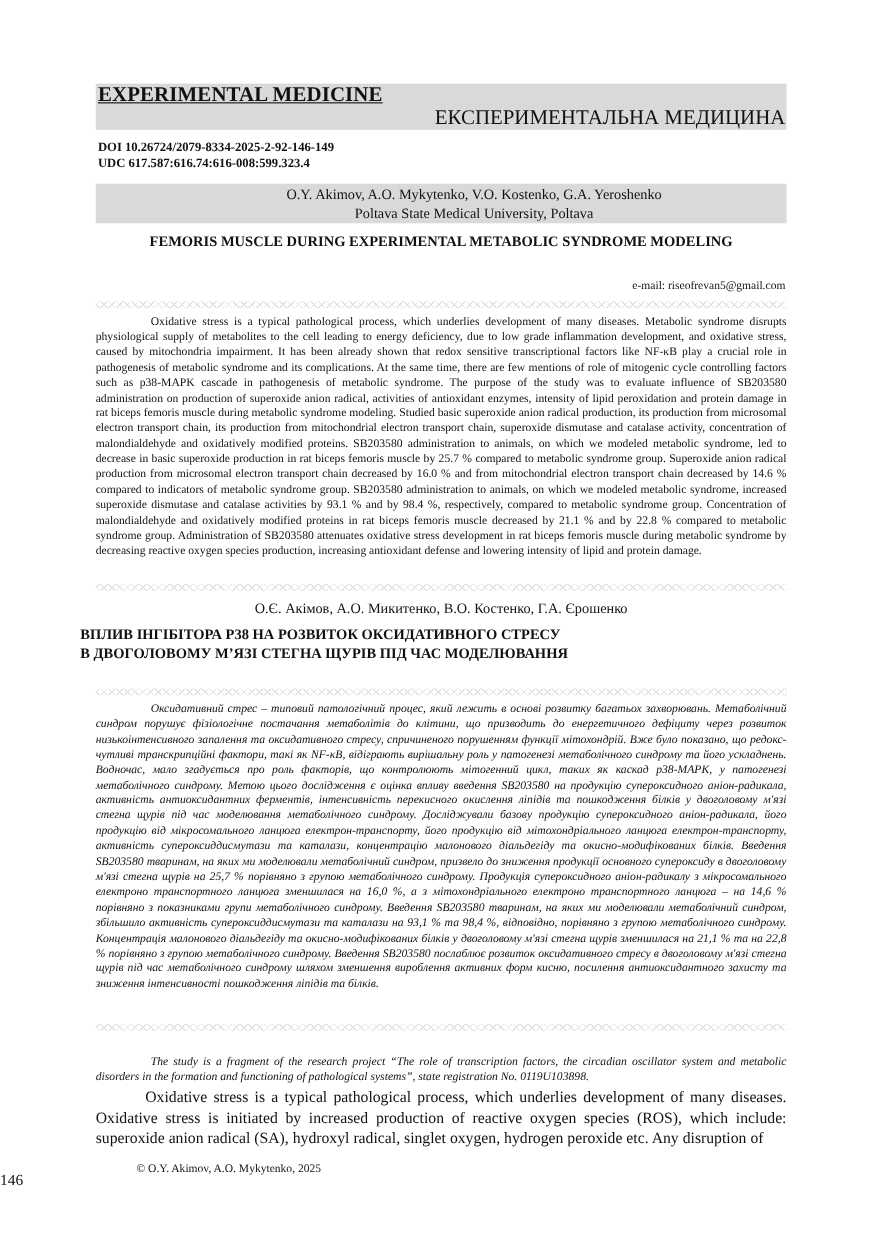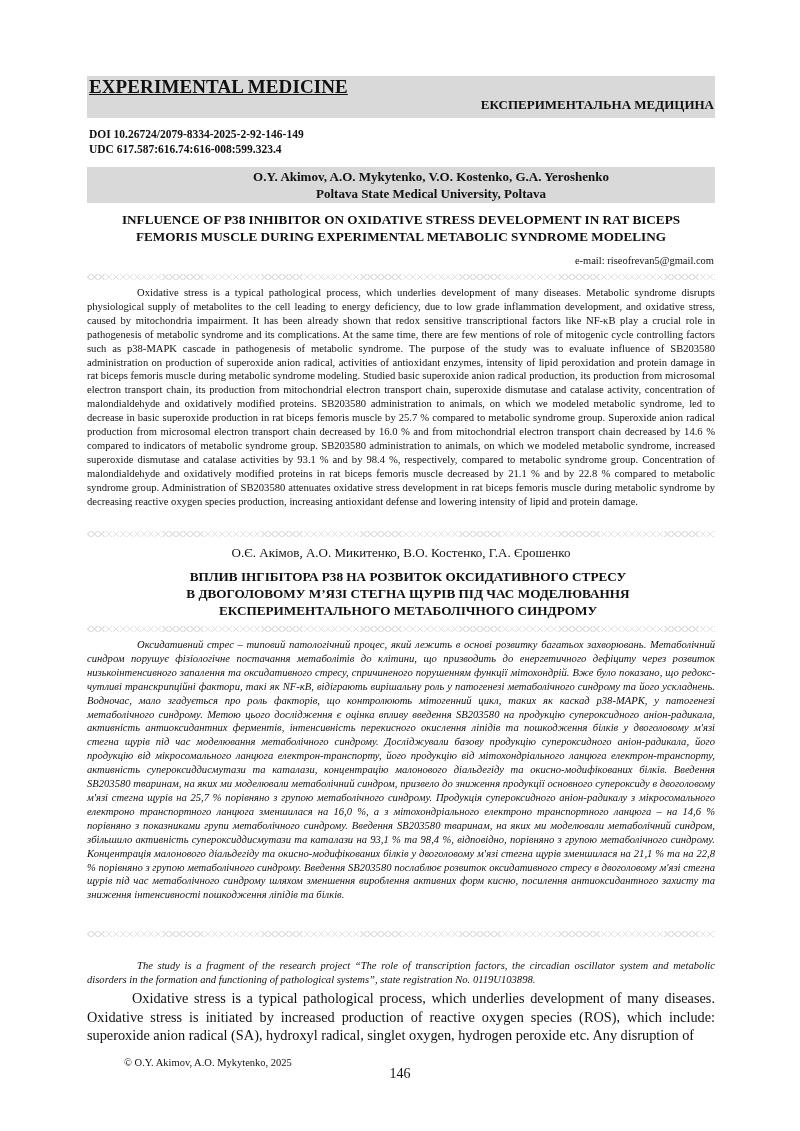--- a/index.html
+++ b/index.html
@@ -1,80 +1,78 @@
 <!DOCTYPE html>
 <html><head>
 <meta charset="utf-8">
 <style>
   html, body { margin: 0; padding: 0; background: #ffffff; }
   body { width: 800px; height: 1131px; position: relative; overflow: hidden;
          font-family: "Liberation Serif", "DejaVu Serif", serif; color: #111; }
   .band { position: absolute; left: 87px; width: 628px; background: #d9d9d9; }
   .band-title { position: absolute; left: 87px; top: 76px; height: 42px; }
   .h-en { position: absolute; left: 89px; top: 76px; font-size: 19px; font-weight: bold; letter-spacing: 0.1px; text-decoration: underline; }
-  .h-uk { position: absolute; right: 86px; top: 97px; font-size: 13px; font-weight: bold; }
+  .h-uk { position: absolute; right: 86px; top: 97px; font-size: 19px; font-weight: normal; }
   .doi { position: absolute; left: 89px; top: 127px; font-size: 11.5px; font-weight: bold; line-height: 15px; }
   .band-auth { top: 167px; height: 36px; }
-  .authors { position: absolute; left: 87px; width: 688px; top: 168px; text-align: center; font-size: 13px; font-weight: bold; line-height: 17px; }
+  .authors { position: absolute; left: 87px; width: 688px; top: 168px; text-align: center; font-size: 13px; font-weight: normal; line-height: 17px; }
   .title-en { position: absolute; left: 87px; width: 628px; top: 211px; text-align: center; font-size: 13.2px; font-weight: bold; line-height: 17px; }
   .email { position: absolute; right: 86px; top: 255px; font-size: 10.5px; }
   .wave { position: absolute; left: 87px; width: 628px; height: 6px;
           background-image: repeating-linear-gradient(135deg, transparent 0 2px, #e3e3e3 2px 3px, transparent 3px 5px),
                             repeating-linear-gradient(45deg, transparent 0 2px, #e3e3e3 2px 3px, transparent 3px 5px); }
   .abstract { position: absolute; left: 87px; width: 628px; font-size: 10.6px; line-height: 13.9px; text-align: justify; }
   .abstract p { margin: 0; text-indent: 50px; }
   .kw { margin: 0; text-indent: 50px; }
   .kw b { font-weight: bold; }
   .authors-uk { position: absolute; left: 87px; width: 628px; top: 545px; text-align: center; font-size: 13px; font-weight: normal; }
-  .title-uk { position: absolute; left: 94px; width: 628px; top: 568px; text-align: center; font-size: 13.2px; font-weight: bold; line-height: 17px; }
+  .title-uk { position: absolute; left: 73px; width: 628px; top: 568px; text-align: left; font-size: 13.2px; font-weight: bold; line-height: 17px; }
   .note { position: absolute; left: 87px; width: 628px; top: 947px; font-size: 10.6px; line-height: 14px; font-style: italic; text-align: justify; margin-top: 12px; }
   .note p { margin: 0; text-indent: 50px; }
   .body-text { position: absolute; left: 87px; width: 628px; top: 989px; font-size: 14.3px; line-height: 18.5px; text-align: justify; }
   .body-text p { margin: 0; text-indent: 45px; }
   .copyright { position: absolute; left: 124px; top: 1057px; font-size: 10.5px; }
-  .pagenum { position: absolute; left: 0; width: 800px; top: 1066px; text-align: center; font-size: 14px; }
+  .pagenum { position: absolute; left: 0; width: 800px; top: 1066px; text-align: left; font-size: 14px; }
 </style>
 </head>
 <body>
 
 <div class="band band-title"></div>
 <div class="h-en">EXPERIMENTAL MEDICINE</div>
 <div class="h-uk">ЕКСПЕРИМЕНТАЛЬНА МЕДИЦИНА</div>
 
 <div class="doi">
   <div>DOI 10.26724/2079-8334-2025-2-92-146-149</div>
   <div>UDC 617.587:616.74:616-008:599.323.4</div>
 </div>
 
 <div class="band band-auth"></div>
 <div class="authors">
   <div>O.Y. Akimov, A.O. Mykytenko, V.O. Kostenko, G.A. Yeroshenko</div>
   <div>Poltava State Medical University, Poltava</div>
 </div>
 
 <div class="title-en">
-  <div>INFLUENCE OF P38 INHIBITOR ON OXIDATIVE STRESS DEVELOPMENT IN RAT BICEPS</div>
   <div>FEMORIS MUSCLE DURING EXPERIMENTAL METABOLIC SYNDROME MODELING</div>
 </div>
 
 <div class="email">e-mail: riseofrevan5@gmail.com</div>
 
 <div class="wave" style="top:274px;"></div>
 
 <div class="abstract" style="top:286px;">
   <p>Oxidative stress is a typical pathological process, which underlies development of many diseases. Metabolic syndrome disrupts physiological supply of metabolites to the cell leading to energy deficiency, due to low grade inflammation development, and oxidative stress, caused by mitochondria impairment. It has been already shown that redox sensitive transcriptional factors like NF-κB play a crucial role in pathogenesis of metabolic syndrome and its complications. At the same time, there are few mentions of role of mitogenic cycle controlling factors such as p38-MAPK cascade in pathogenesis of metabolic syndrome. The purpose of the study was to evaluate influence of SB203580 administration on production of superoxide anion radical, activities of antioxidant enzymes, intensity of lipid peroxidation and protein damage in rat biceps femoris muscle during metabolic syndrome modeling. Studied basic superoxide anion radical production, its production from microsomal electron transport chain, its production from mitochondrial electron transport chain, superoxide dismutase and catalase activity, concentration of malondialdehyde and oxidatively modified proteins. SB203580 administration to animals, on which we modeled metabolic syndrome, led to decrease in basic superoxide production in rat biceps femoris muscle by 25.7 % compared to metabolic syndrome group. Superoxide anion radical production from microsomal electron transport chain decreased by 16.0 % and from mitochondrial electron transport chain decreased by 14.6 % compared to indicators of metabolic syndrome group. SB203580 administration to animals, on which we modeled metabolic syndrome, increased superoxide dismutase and catalase activities by 93.1 % and by 98.4 %, respectively, compared to metabolic syndrome group. Concentration of malondialdehyde and oxidatively modified proteins in rat biceps femoris muscle decreased by 21.1 % and by 22.8 % compared to metabolic syndrome group. Administration of SB203580 attenuates oxidative stress development in rat biceps femoris muscle during metabolic syndrome by decreasing reactive oxygen species production, increasing antioxidant defense and lowering intensity of lipid and protein damage.</p>
 </div>
 
 <div class="wave" style="top:531px;"></div>
 
 <div class="authors-uk">О.Є. Акімов, А.О. Микитенко, В.О. Костенко, Г.А. Єрошенко</div>
 <div class="title-uk">
   <div>ВПЛИВ ІНГІБІТОРА Р38 НА РОЗВИТОК ОКСИДАТИВНОГО СТРЕСУ</div>
   <div>В ДВОГОЛОВОМУ М’ЯЗІ СТЕГНА ЩУРІВ ПІД ЧАС МОДЕЛЮВАННЯ</div>
-  <div>ЕКСПЕРИМЕНТАЛЬНОГО МЕТАБОЛІЧНОГО СИНДРОМУ</div>
 </div>
 
 <div class="wave" style="top:626px;"></div>
 
 <div class="abstract" style="top:638px;font-style:italic;">
   <p>Оксидативний стрес – типовий патологічний процес, який лежить в основі розвитку багатьох захворювань. Метаболічний синдром порушує фізіологічне постачання метаболітів до клітини, що призводить до енергетичного дефіциту через розвиток низькоінтенсивного запалення та оксидативного стресу, спричиненого порушенням функції мітохондрій. Вже було показано, що редокс-чутливі транскрипційні фактори, такі як NF-κB, відіграють вирішальну роль у патогенезі метаболічного синдрому та його ускладнень. Водночас, мало згадується про роль факторів, що контролюють мітогенний цикл, таких як каскад p38-MAPK, у патогенезі метаболічного синдрому. Метою цього дослідження є оцінка впливу введення SB203580 на продукцію супероксидного аніон-радикала, активність антиоксидантних ферментів, інтенсивність перекисного окислення ліпідів та пошкодження білків у двоголовому м'язі стегна щурів під час моделювання метаболічного синдрому. Досліджували базову продукцію супероксидного аніон-радикала, його продукцію від мікросомального ланцюга електрон-транспорту, його продукцію від мітохондріального ланцюга електрон-транспорту, активність супероксиддисмутази та каталази, концентрацію малонового діальдегіду та окисно-модифікованих білків. Введення SB203580 тваринам, на яких ми моделювали метаболічний синдром, призвело до зниження продукції основного супероксиду в двоголовому м'язі стегна щурів на 25,7 % порівняно з групою метаболічного синдрому. Продукція супероксидного аніон-радикалу з мікросомального електроно транспортного ланцюга зменшилася на 16,0 %, а з мітохондріального електроно транспортного ланцюга – на 14,6 % порівняно з показниками групи метаболічного синдрому. Введення SB203580 тваринам, на яких ми моделювали метаболічний синдром, збільшило активність супероксиддисмутази та каталази на 93,1 % та 98,4 %, відповідно, порівняно з групою метаболічного синдрому. Концентрація малонового діальдегіду та окисно-модифікованих білків у двоголовому м'язі стегна щурів зменшилася на 21,1 % та на 22,8 % порівняно з групою метаболічного синдрому. Введення SB203580 послаблює розвиток оксидативного стресу в двоголовому м'язі стегна щурів під час метаболічного синдрому шляхом зменшення вироблення активних форм кисню, посилення антиоксидантного захисту та зниження інтенсивності пошкодження ліпідів та білків.</p>
 </div>
 
 <div class="wave" style="top:931px;"></div>
 

